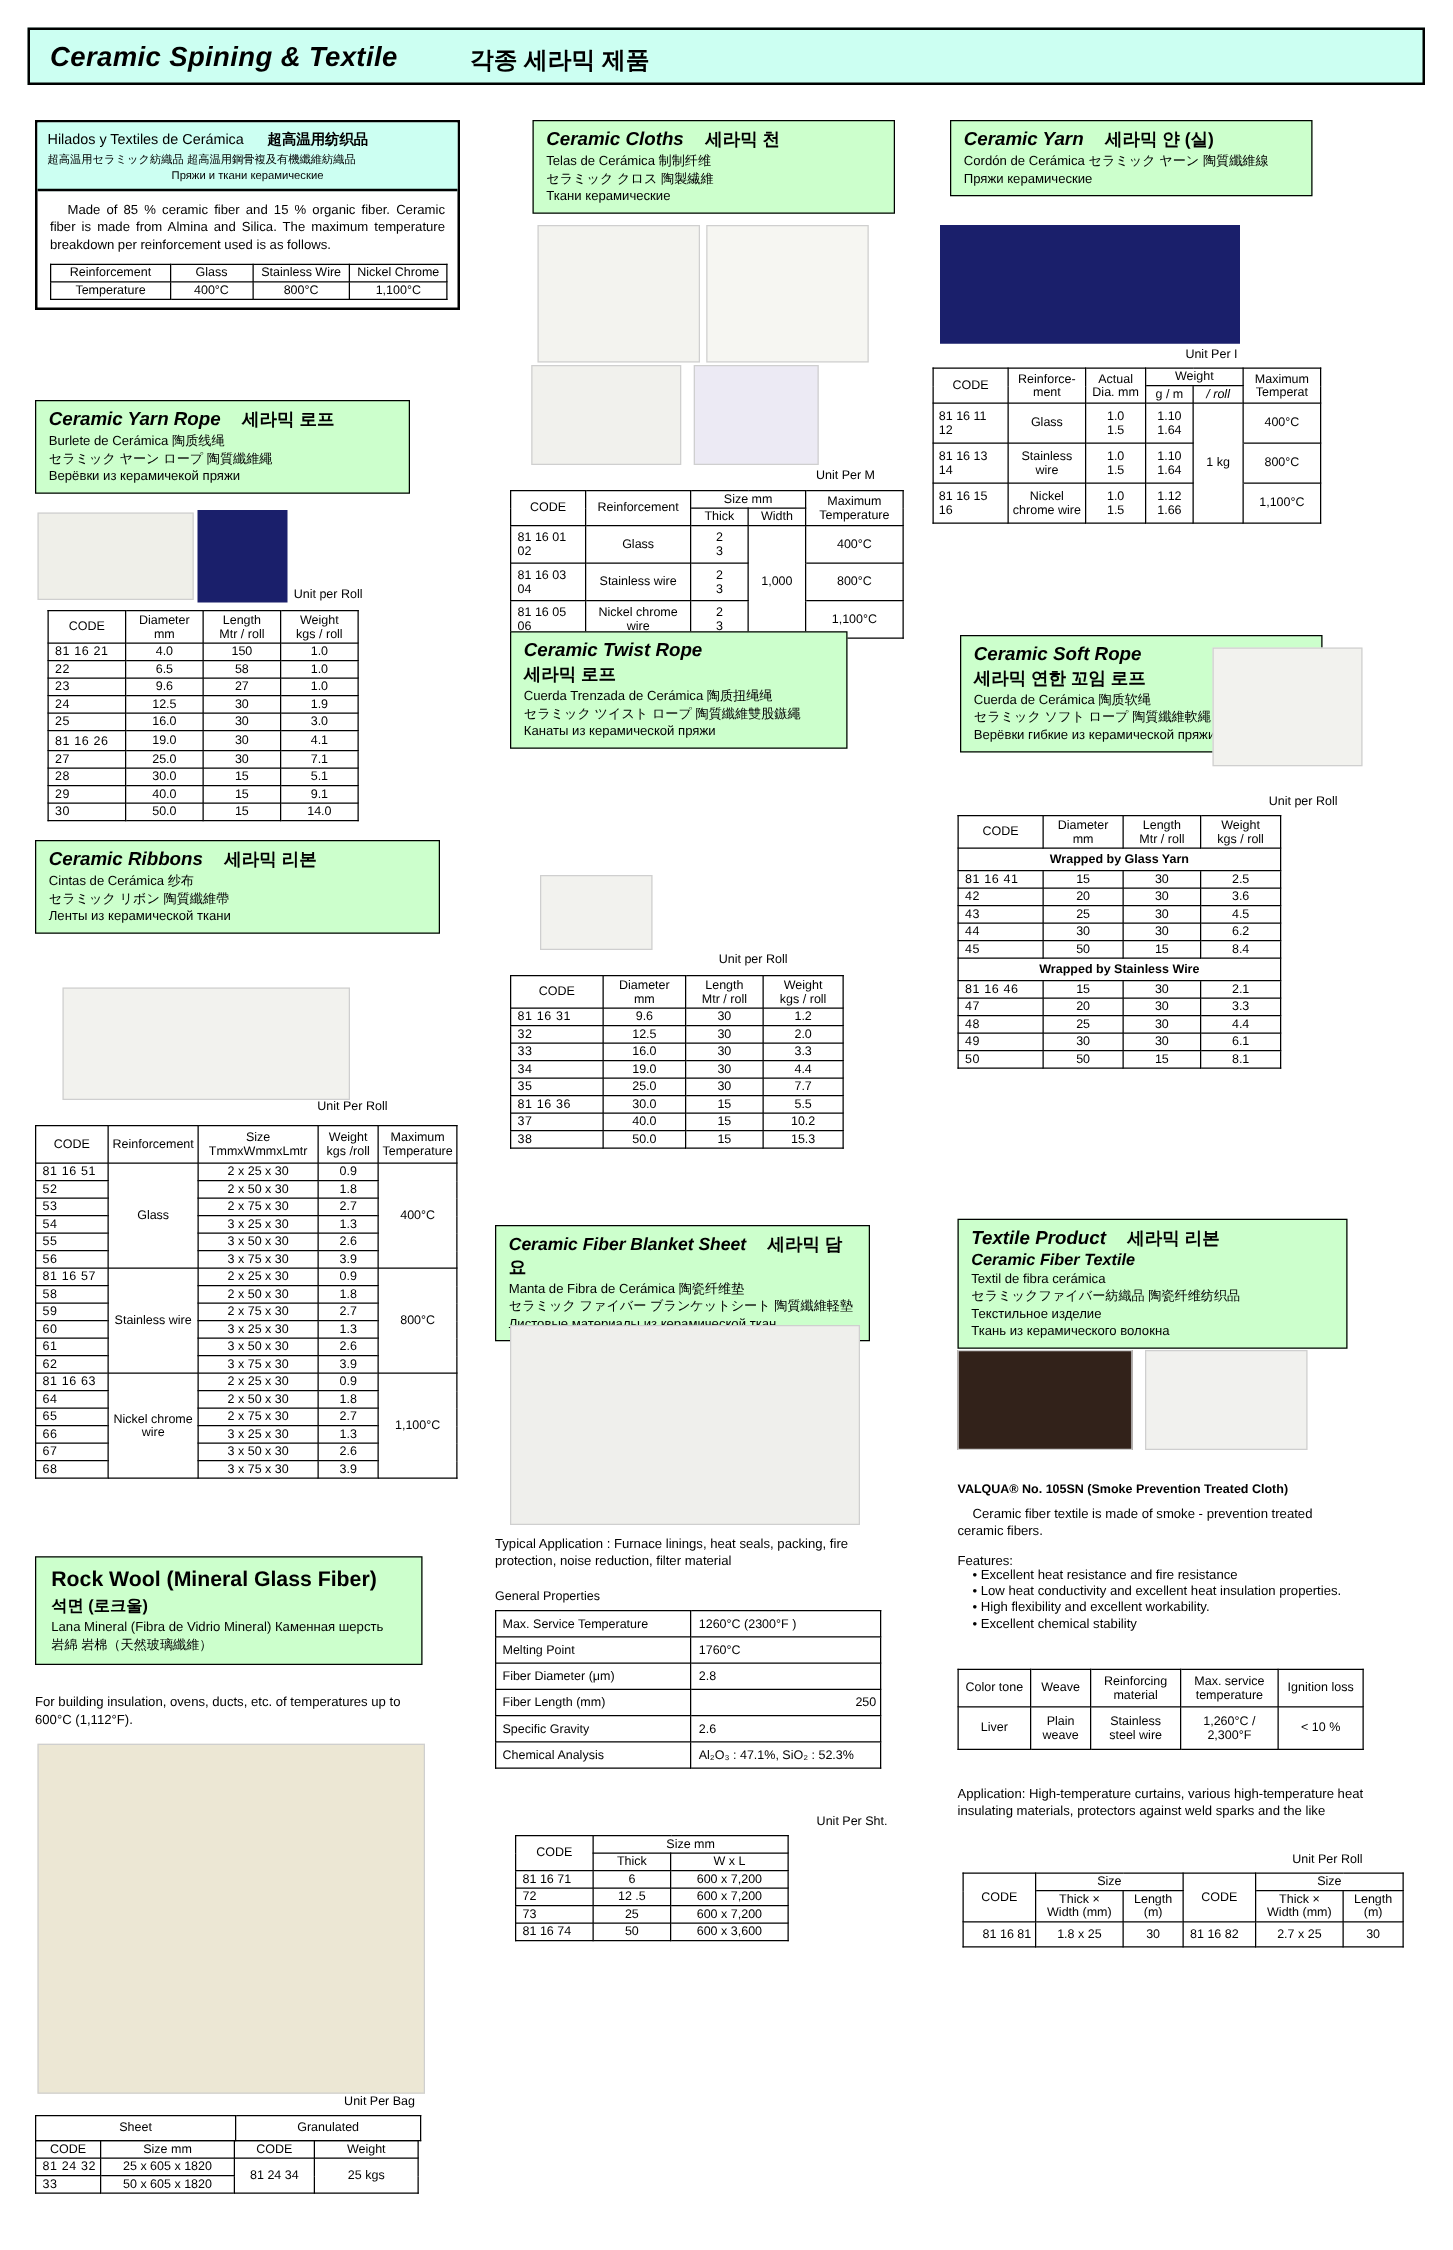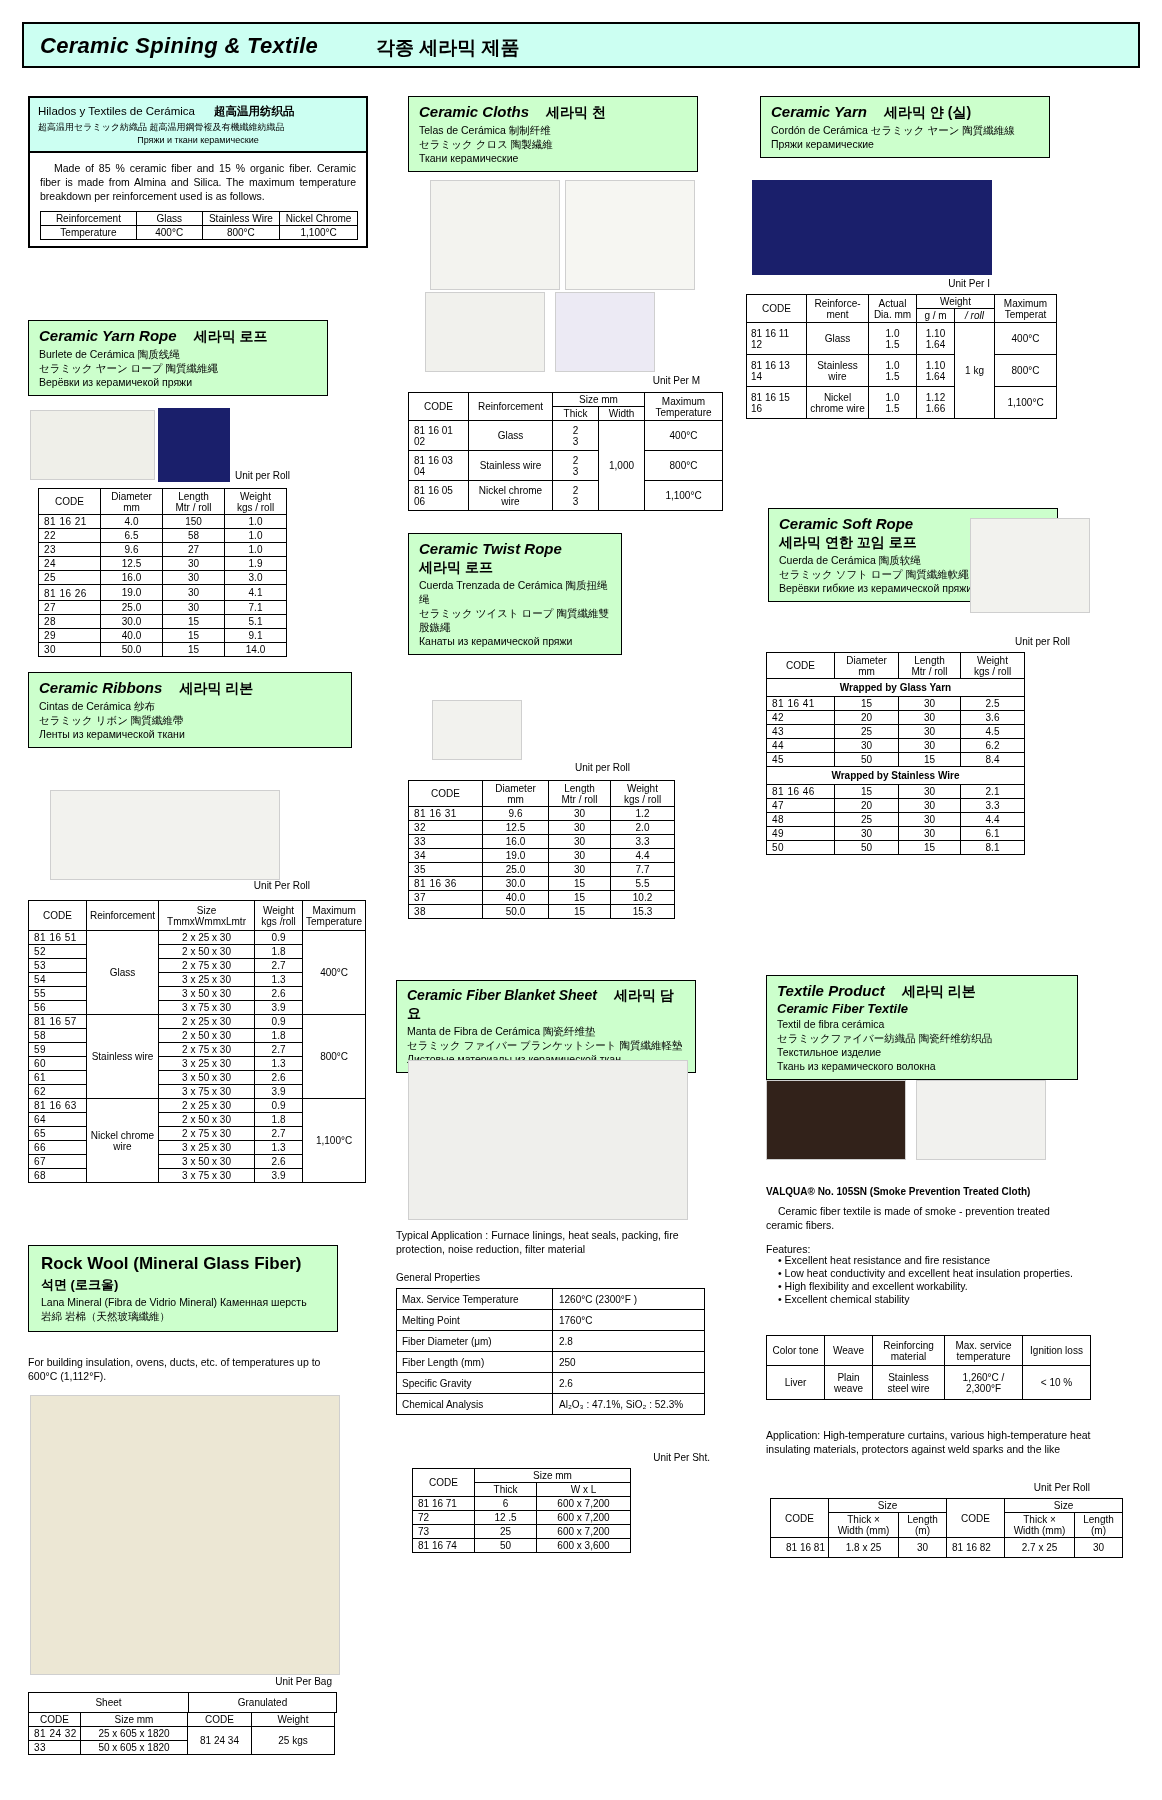--- a/index.html
+++ b/index.html
@@ -340,21 +340,21 @@
             <td rowspan="2">25 kgs</td>
           </tr>
           <tr>
             <td class="code">33</td>
             <td>50 x 605 x 1820</td>
           </tr>
         </tbody>
     </table>
   </div>
 
-  <div class="sec" style="left:408px; top:96px; width:290px;">
+  <div class="sec" style="left:426px; top:96px; width:290px;">
     <div class="ghead">
       <span class="h-main">Ceramic Cloths</span>
       <span class="h-kr">세라믹 천</span>
       <div class="h-sub">Telas de Cerámica   制制纤维</div>
       <div class="h-sub" style="margin-top:0">セラミック クロス     陶製繊維</div>
       <div class="h-sub" style="margin-top:0">Ткани керамические</div>
     </div>
   </div>
   <div class="sec ph" style="left:430px; top:180px; width:130px; height:110px; background:#f3f3ef;"></div>
   <div class="sec ph" style="left:565px; top:180px; width:130px; height:110px; background:#f6f6f2;"></div>
@@ -395,21 +395,21 @@
             <td style="text-align:left;padding-left:5px;height:30px;">81 16 05<br>06</td>
             <td>Nickel chrome wire</td>
             <td>2<br>3</td>
             <td style="border-top: none;"></td>
             <td>1,100°C</td>
           </tr>
         </tbody>
     </table>
   </div>
 
-  <div class="sec" style="left:408px; top:533px; width:214px;">
+  <div class="sec" style="left:408px; top:505px; width:270px;">
     <div class="ghead">
       <span class="h-main">Ceramic Twist Rope</span>
       <div style="font-size:14px; font-weight:bold; margin-top:2px;">세라믹 로프</div>
       <div class="h-sub">Cuerda Trenzada de Cerámica 陶质扭绳绳</div>
       <div class="h-sub" style="margin-top:0">セラミック ツイスト ロープ  陶質纖維雙股鏃繩</div>
       <div class="h-sub" style="margin-top:0">Канаты из керамической пряжи</div>
     </div>
   </div>
   <div class="sec ph" style="left:432px; top:700px; width:90px; height:60px; background:#f2f2ee;"></div>
   <div class="sec unit" style="left:480px; top:762px; width:150px;">Unit per Roll</div>
@@ -500,21 +500,21 @@
           <tr>
             <td style="width:156px;text-align:left;padding-left:5px;height:21px;">Melting Point</td>
             <td style="width:152px;text-align:left;padding-left:6px;">1760°C</td>
           </tr>
           <tr>
             <td style="width:156px;text-align:left;padding-left:5px;height:21px;">Fiber Diameter (μm)</td>
             <td style="width:152px;text-align:left;padding-left:6px;">2.8</td>
           </tr>
           <tr>
             <td style="width:156px;text-align:left;padding-left:5px;height:21px;">Fiber Length (mm)</td>
-            <td style="width:152px;text-align:left;padding-left:6px;margin-left:23px;">250</td>
+            <td style="width:152px;text-align:right;padding-left:6px;margin-left:23px;">250</td>
           </tr>
           <tr>
             <td style="width:156px;text-align:left;padding-left:5px;height:21px;">Specific Gravity</td>
             <td style="width:152px;text-align:left;padding-left:6px;">2.6</td>
           </tr>
           <tr>
             <td style="width:156px;text-align:left;padding-left:5px;height:21px;">Chemical Analysis</td>
             <td style="width:152px;text-align:left;padding-left:6px;">Al₂O₃ : 47.1%,  SiO₂  : 52.3%</td>
           </tr>
         </tbody>

